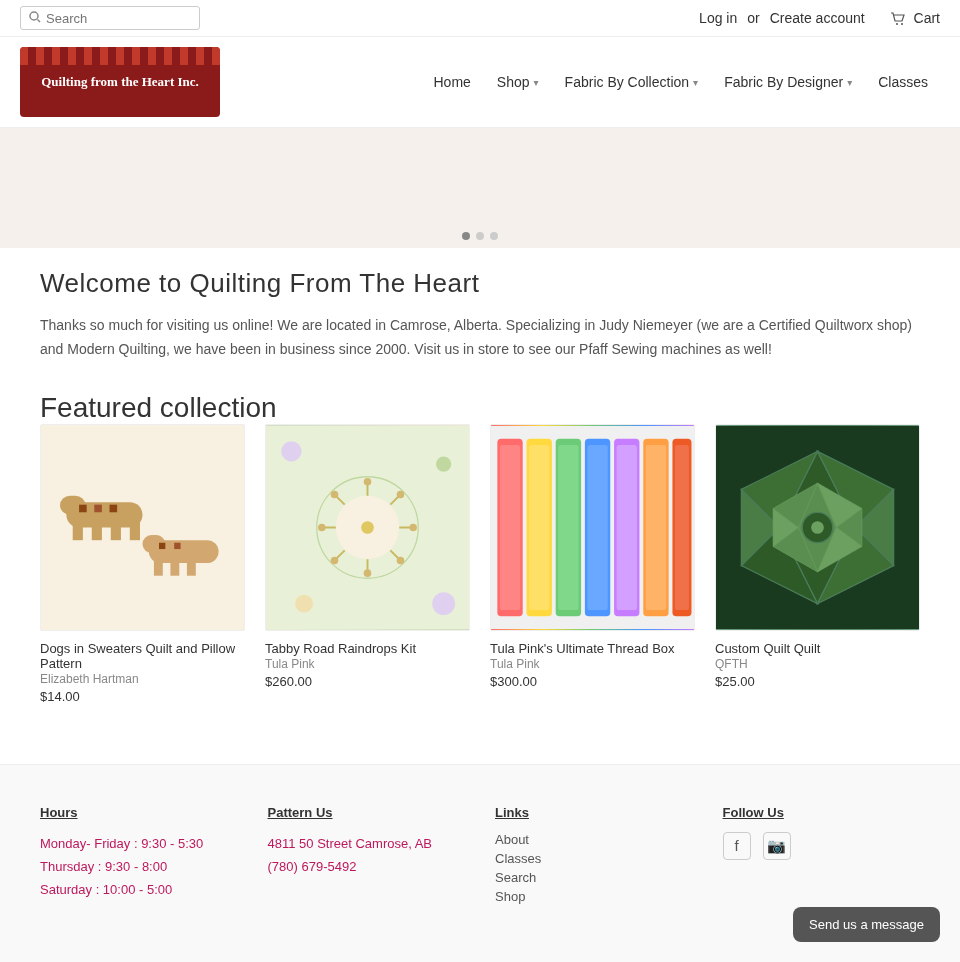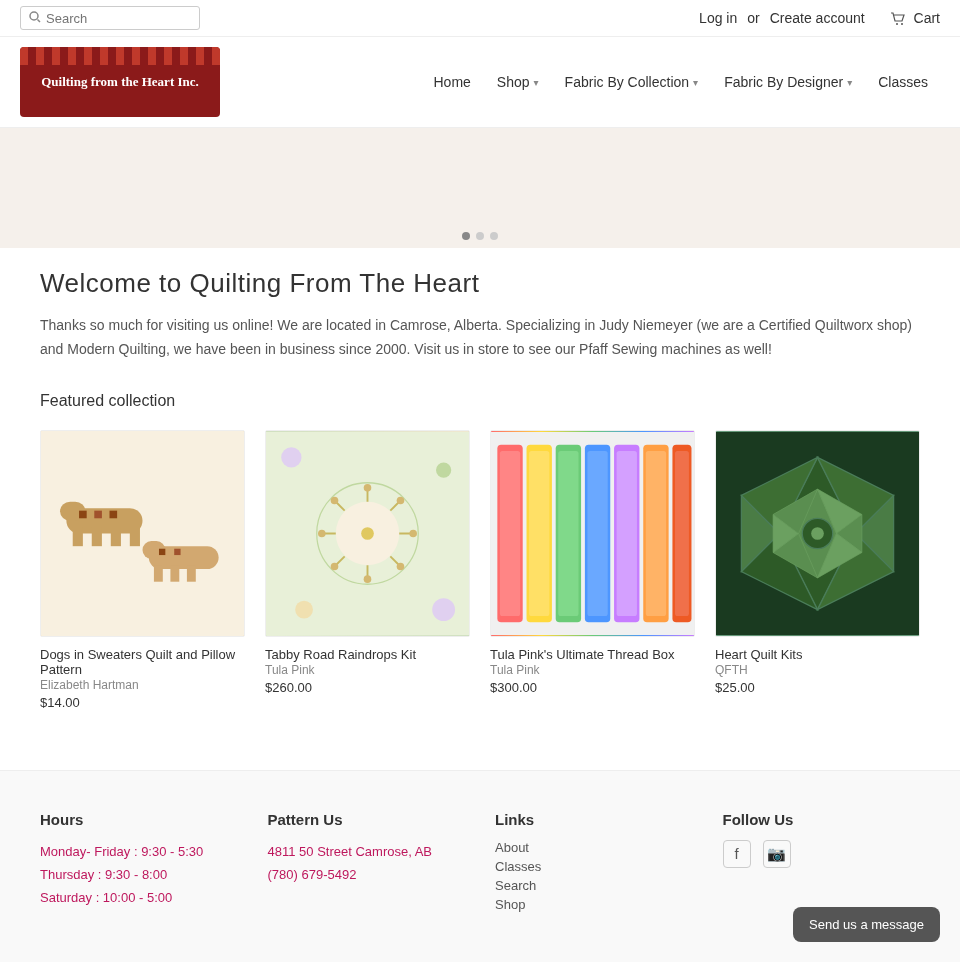--- a/index.html
+++ b/index.html
@@ -113,24 +113,23 @@
     .welcome-title {
       font-size: 26px;
       font-weight: 300;
       color: #333;
       margin-bottom: 15px;
       letter-spacing: 0.5px;
     }
     .welcome-text { font-size: 14px; color: #555; line-height: 1.7; margin-bottom: 30px; }
 
     .featured-title {
-      font-size: 16px;
+      font-size: 28px;
       font-weight: 300;
       color: #333;
-      margin-bottom: 20px;
     }
 
     .product-grid {
       display: grid;
       grid-template-columns: repeat(4, 1fr);
       gap: 20px;
       margin-bottom: 40px;
     }
     .product-card { cursor: pointer; }
     .product-image {
@@ -177,24 +176,25 @@
       padding: 40px;
     }
     .footer-grid {
       display: grid;
       grid-template-columns: 1fr 1fr 1fr 1fr;
       gap: 30px;
       max-width: 960px;
       margin: 0 auto 30px;
     }
     .footer-section-title {
-      font-size: 15px;
+      font-size: 13px;
       font-weight: bold;
       color: #333;
       margin-bottom: 12px;
+      text-decoration: underline;
     }
     .footer-text { font-size: 13px; color: #be185d; line-height: 1.8; }
     .footer-link { font-size: 13px; color: #555; display: block; margin-bottom: 4px; text-decoration: none; cursor: pointer; }
     .footer-social { display: flex; gap: 12px; margin-top: 5px; }
     .social-icon {
       width: 28px; height: 28px;
       border: 1px solid #ccc;
       border-radius: 4px;
       display: flex; align-items: center; justify-content: center;
       font-size: 15px;
@@ -407,21 +407,21 @@
             <polygon points="115,95 80,115 95,80" fill="#6ba060" stroke="#6ba060" stroke-width="0.5"></polygon>
             <polygon points="80,115 45,95 65,80" fill="#5a8e50" stroke="#6ba060" stroke-width="0.5"></polygon>
             <polygon points="45,95 45,65 65,80" fill="#6ba060" stroke="#6ba060" stroke-width="0.5"></polygon>
             <polygon points="45,65 80,45 65,80" fill="#5a8e50" stroke="#6ba060" stroke-width="0.5"></polygon>
 
             <circle cx="80" cy="80" r="12" fill="#2d5a27" stroke="#4a7c59" stroke-width="1"></circle>
             <circle cx="80" cy="80" r="5" fill="#6ba060"></circle>
           </svg>
         </div>
       </div>
-      <div class="product-name">Heart Quilt Kits</div>
+      <div class="product-name">Custom Quilt Quilt</div>
       <div class="product-brand">QFTH</div>
       <div class="product-price">$25.00</div>
     </div>
 
   </div>
 </div>
 
 <div class="footer">
   <div class="footer-grid">
 

